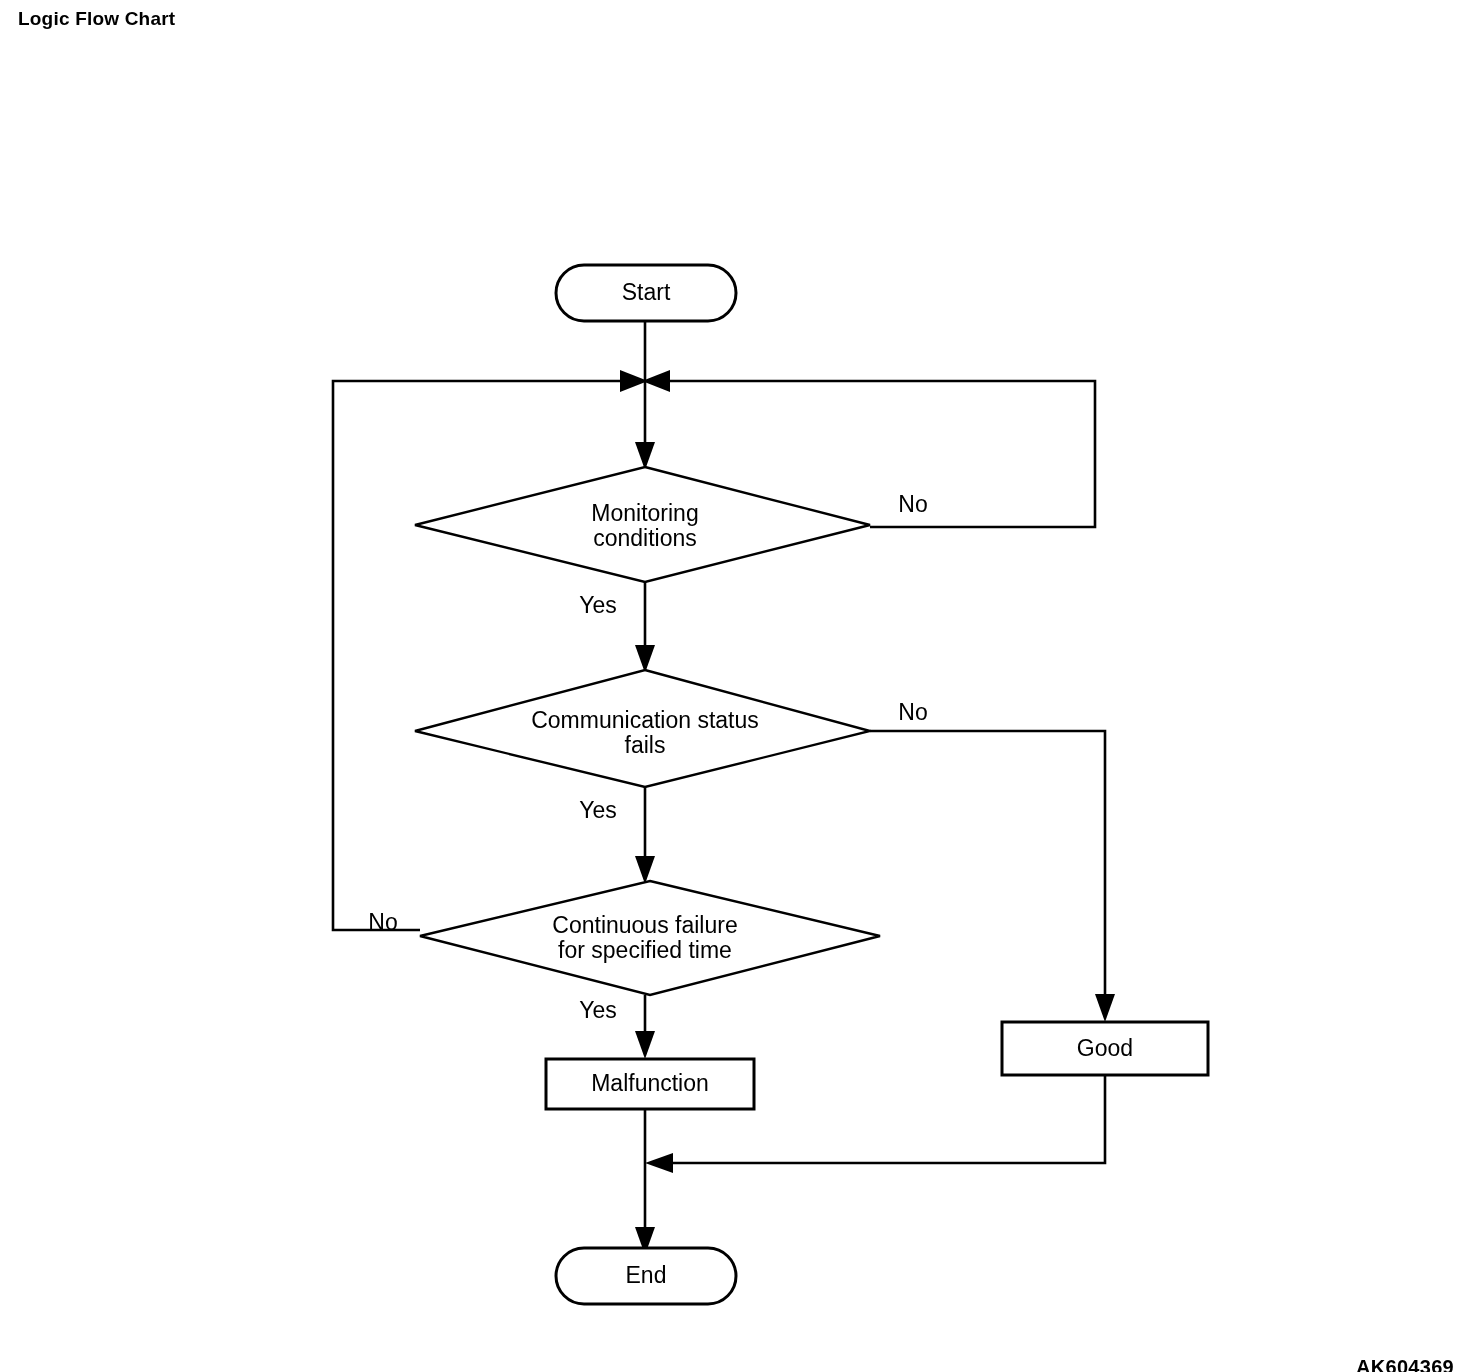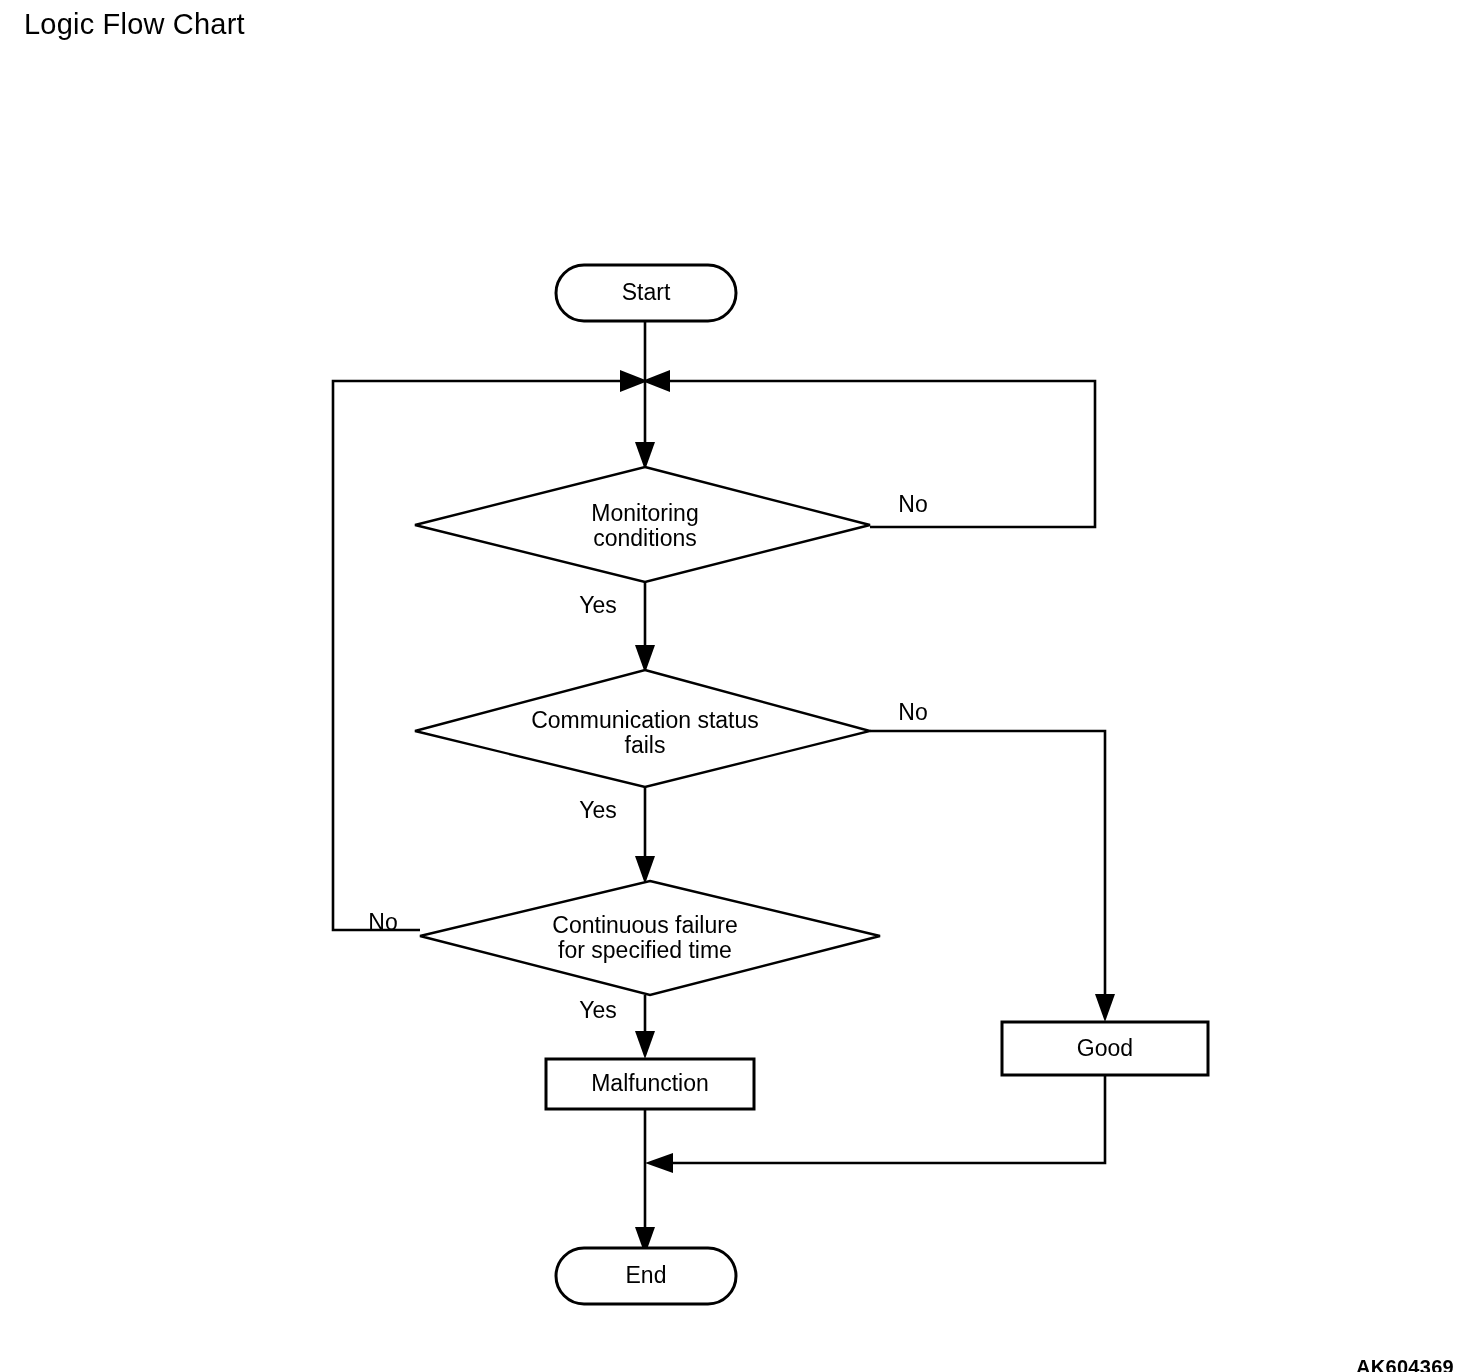--- a/index.html
+++ b/index.html
@@ -10,24 +10,24 @@
   body {
     width: 1472px;
     height: 1372px;
     position: relative;
     font-family: "Liberation Sans", sans-serif;
     color: #000000;
     overflow: hidden;
   }
   #page-title {
     position: absolute;
-    left: 24px;
+    left: 18px;
     top: 8px;
-    font-size: 29px;
-    font-weight: normal;
+    font-size: 19px;
+    font-weight: bold;
     letter-spacing: 0.2px;
     white-space: nowrap;
   }
   #ref-code {
     position: absolute;
     right: 18px;
     top: 1356px;
     font-size: 20px;
     font-weight: bold;
     letter-spacing: 0.3px;

